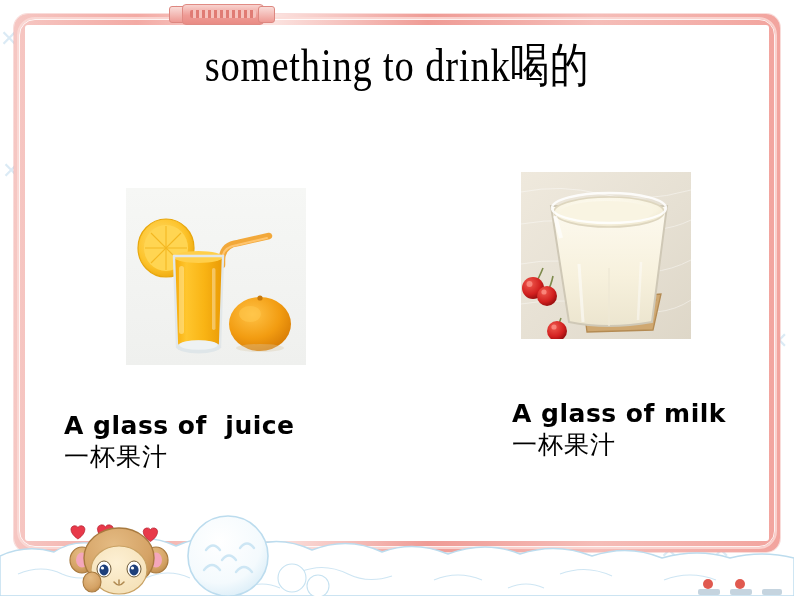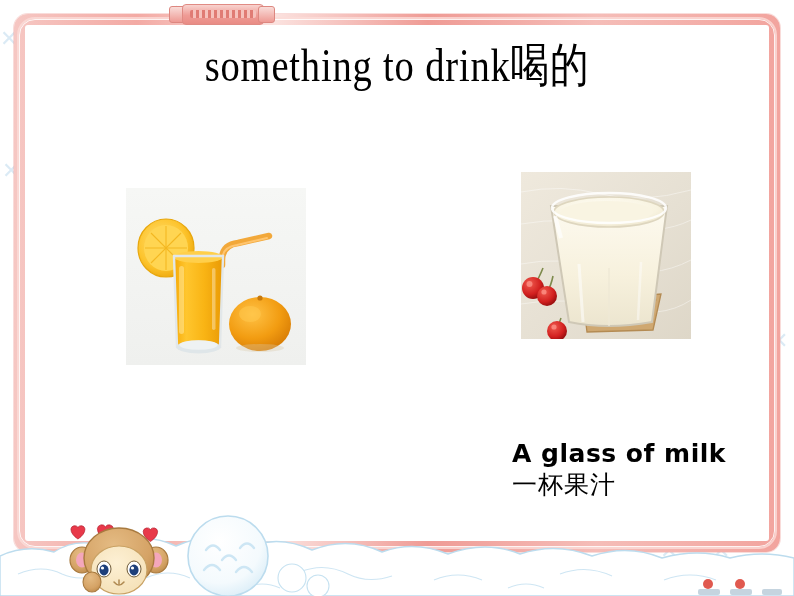--- a/index.html
+++ b/index.html
@@ -76,21 +76,21 @@
   .cap{position:absolute;color:#000;}
   .cap .en{
     font-family:"DejaVu Sans", sans-serif;font-weight:bold;
     font-size:25px;line-height:1.12;letter-spacing:.5px;white-space:pre;
   }
   .cap .zh{
     font-family:"DejaVu Sans", sans-serif;
     font-size:25px;line-height:1.2;letter-spacing:1px;margin-top:2px;
   }
   #caption-juice{left:64px;top:412px;}
-  #caption-milk{left:512px;top:440px;}
+  #caption-milk{left:512px;top:400px;}
 
   
   .bottomdeco{position:absolute;left:0;right:0;bottom:0;height:96px;z-index:6;pointer-events:none;}
   .bottomdeco svg{display:block;width:794px;height:96px;}
 </style>
 </head>
 <body>
 
 <div class="slide">
 
@@ -231,20 +231,24 @@
         <path d="M32 104 Q30 114 26 120" stroke="#7d8a4c" stroke-width="1.6" fill="none"></path>
         <circle cx="26" cy="124" r="10" fill="url(#ch)"></circle>
         <circle cx="23" cy="120" r="2.6" fill="#ff9a8e" opacity=".7"></circle>
         <path d="M40 146 Q38 152 36 156" stroke="#7d8a4c" stroke-width="1.5" fill="none"></path>
         <circle cx="36" cy="159" r="10" fill="url(#ch)"></circle>
         <circle cx="33" cy="155" r="2.6" fill="#ff9a8e" opacity=".7"></circle>
       </g>
     </svg>
   </div>
 
+  <div class="cap" id="caption-juice">
+    <div class="en">A glass of  juice</div>
+    <div class="zh">一杯果汁</div>
+  </div>
 
   <div class="cap" id="caption-milk">
     <div class="en">A glass of milk</div>
     <div class="zh">一杯果汁</div>
   </div>
 
   <div class="bottomdeco">
     <svg viewBox="0 0 794 96" xmlns="http://www.w3.org/2000/svg">
       <defs>
         <radialGradient id="snowb" cx="40%" cy="32%" r="72%">

